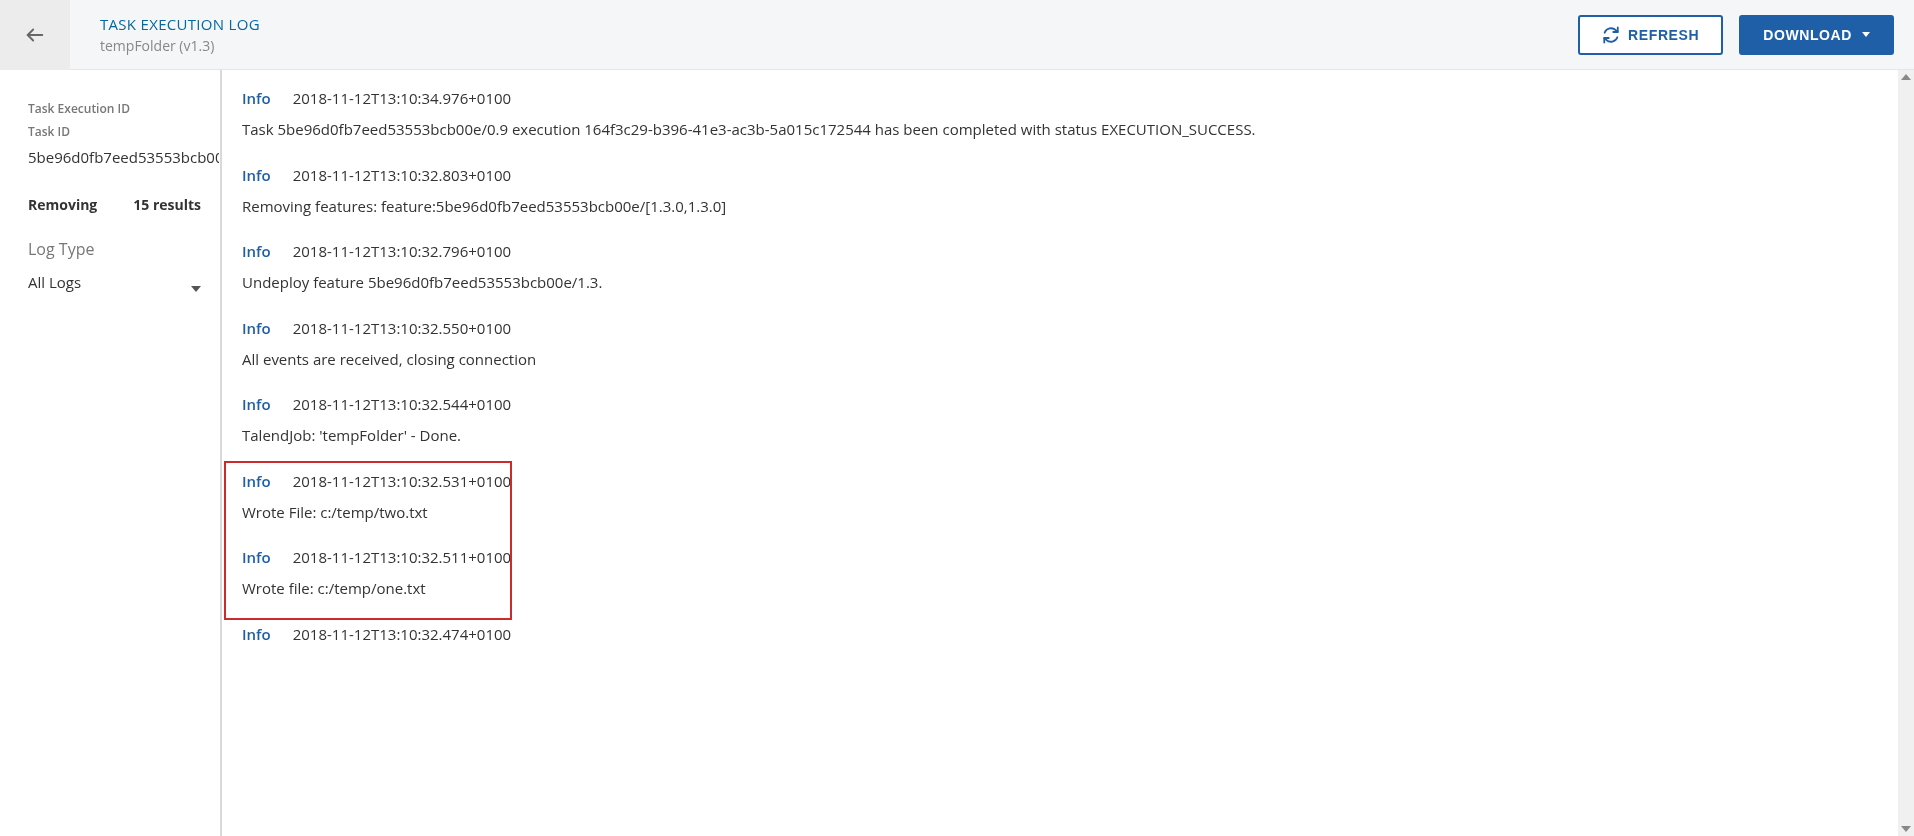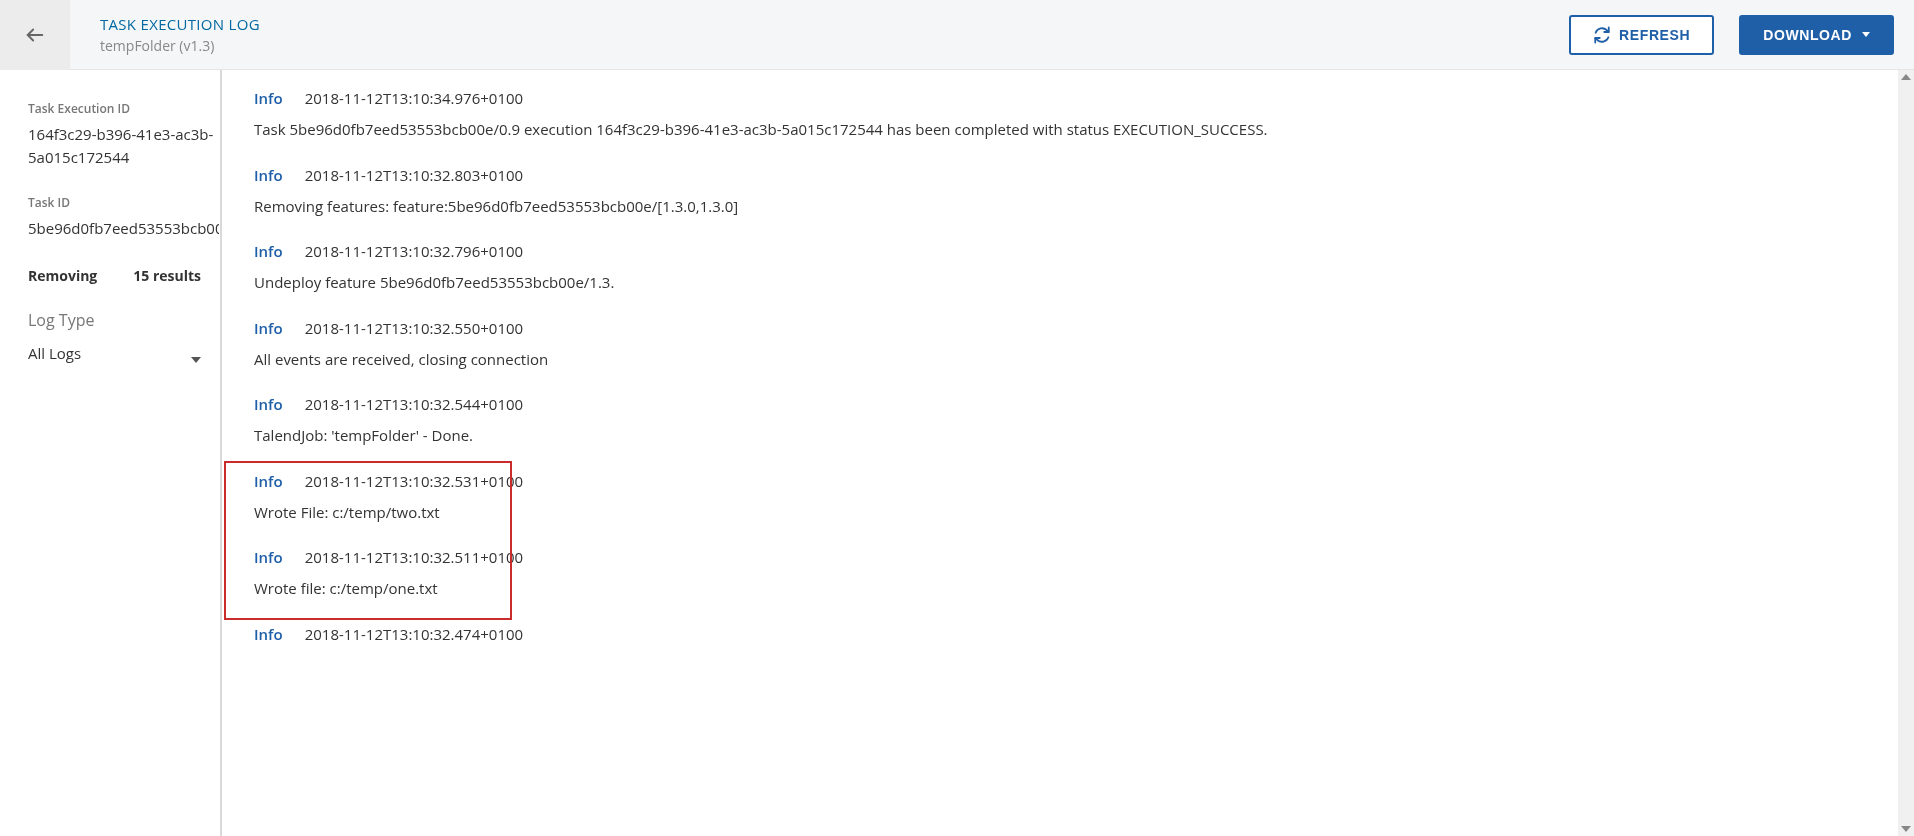--- a/index.html
+++ b/index.html
@@ -56,21 +56,20 @@
     height: 40px;
     padding: 0 22px;
     font-size: 14px;
     font-weight: 600;
     letter-spacing: 0.6px;
     border-radius: 3px;
     display: inline-flex;
     align-items: center;
     gap: 8px;
     cursor: pointer;
-    margin-left: 9px;
   }
   .btn-outline {
     background: #fff;
     color: #1f5fa8;
     border: 2px solid #1f5fa8;
   }
   .btn-primary {
     background: #1f5fa8;
     color: #fff;
     border: 2px solid #1f5fa8;
@@ -150,21 +149,21 @@
 
   .divider {
     width: 2px;
     background: #d9d9d9;
   }
 
   .log-area {
     flex: 1;
     position: relative;
     overflow-y: auto;
-    padding: 12px 24px 12px 28px;
+    padding: 12px 24px 12px 16px;
   }
   .log-entry {
     padding: 6px 4px 18px 4px;
   }
   .log-head {
     display:flex;
     gap: 22px;
     align-items: baseline;
     margin-bottom: 10px;
   }
@@ -244,21 +243,20 @@
       <span>DOWNLOAD</span>
       <span class="chevron-down"></span>
     </button>
   </div>
 </div>
 
 <div class="body">
 
   <div class="sidebar">
     <div class="meta-label">Task Execution ID</div>
-    <div class="meta-value">164f3c29-b396-41e3-ac3b-5a015c172544</div>
 
     <div class="meta-label">Task ID</div>
     <div class="meta-value nowrap">5be96d0fb7eed53553bcb00e</div>
 
     <div class="filters-row">
       <span class="filters-label">Removing</span>
       <span class="results-count">15 results</span>
     </div>
 
     <div class="logtype-label">Log Type</div>

